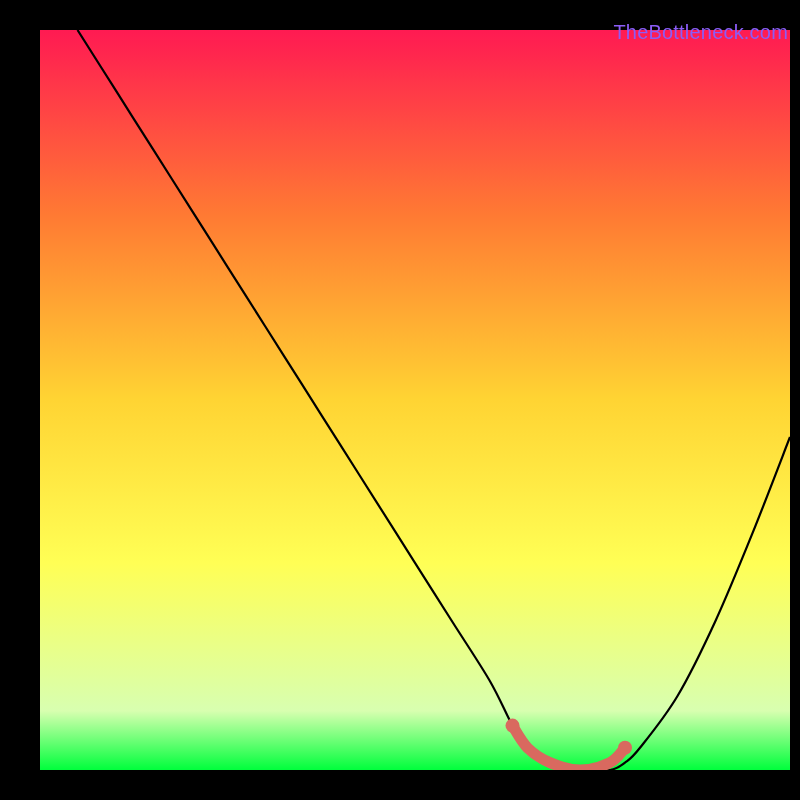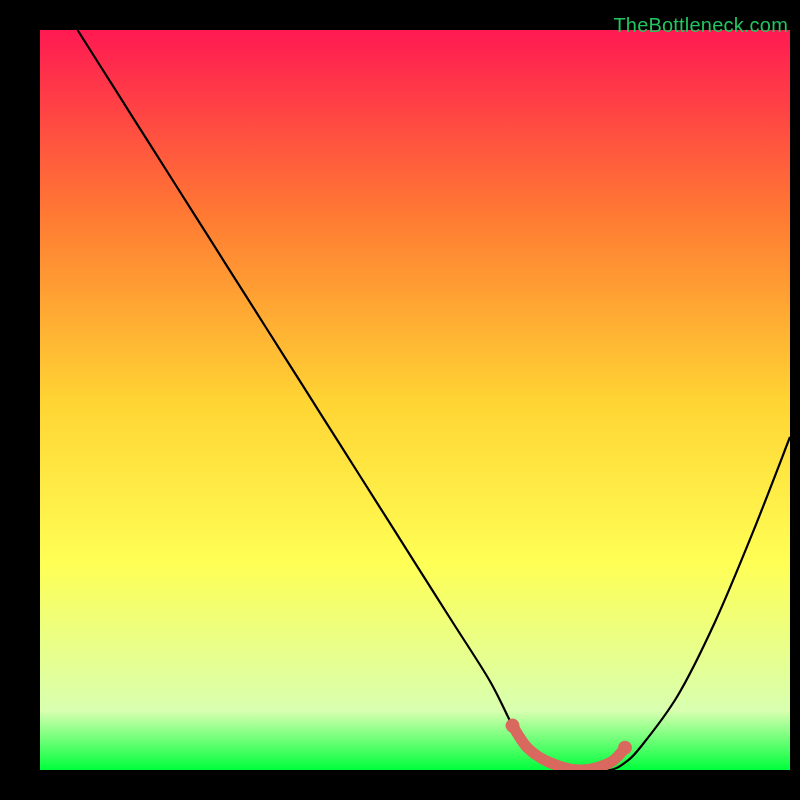--- a/index.html
+++ b/index.html
@@ -11,23 +11,23 @@
     font-family: Arial, Helvetica, sans-serif;
     overflow: hidden;
   }
   .frame {
     position: relative;
     width: 800px;
     height: 800px;
   }
   .watermark {
     position: absolute;
-    top: 14px;
+    top: 21px;
     right: 12px;
-    color: #22c55e;
+    color: #8b5cf6;
     font-size: 20px;
     font-weight: 500;
     letter-spacing: 0.2px;
     z-index: 5;
   }
   svg { display: block; }
 </style>
 </head>
 <body>
 

